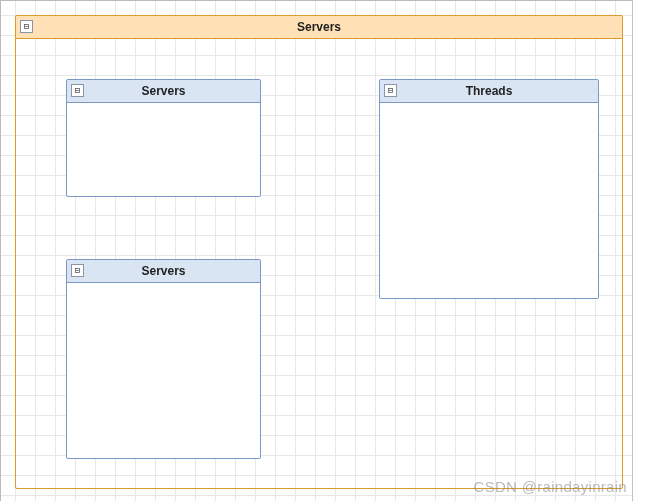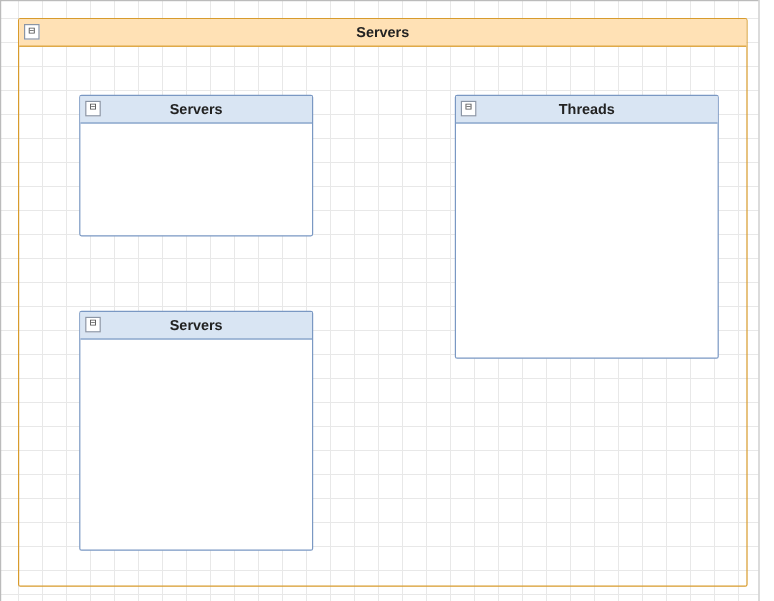--- a/index.html
+++ b/index.html
@@ -150,13 +150,14 @@
     </div>
 
     <div class="box clients">
       <div class="box-header">
         <div class="collapse-btn">⊟</div>
         <span>Servers</span>
       </div>
     </div>
   </div>
 
+  <div class="watermark">CSDN @raindayinrain</div>
 </div>
 
 </body></html>

